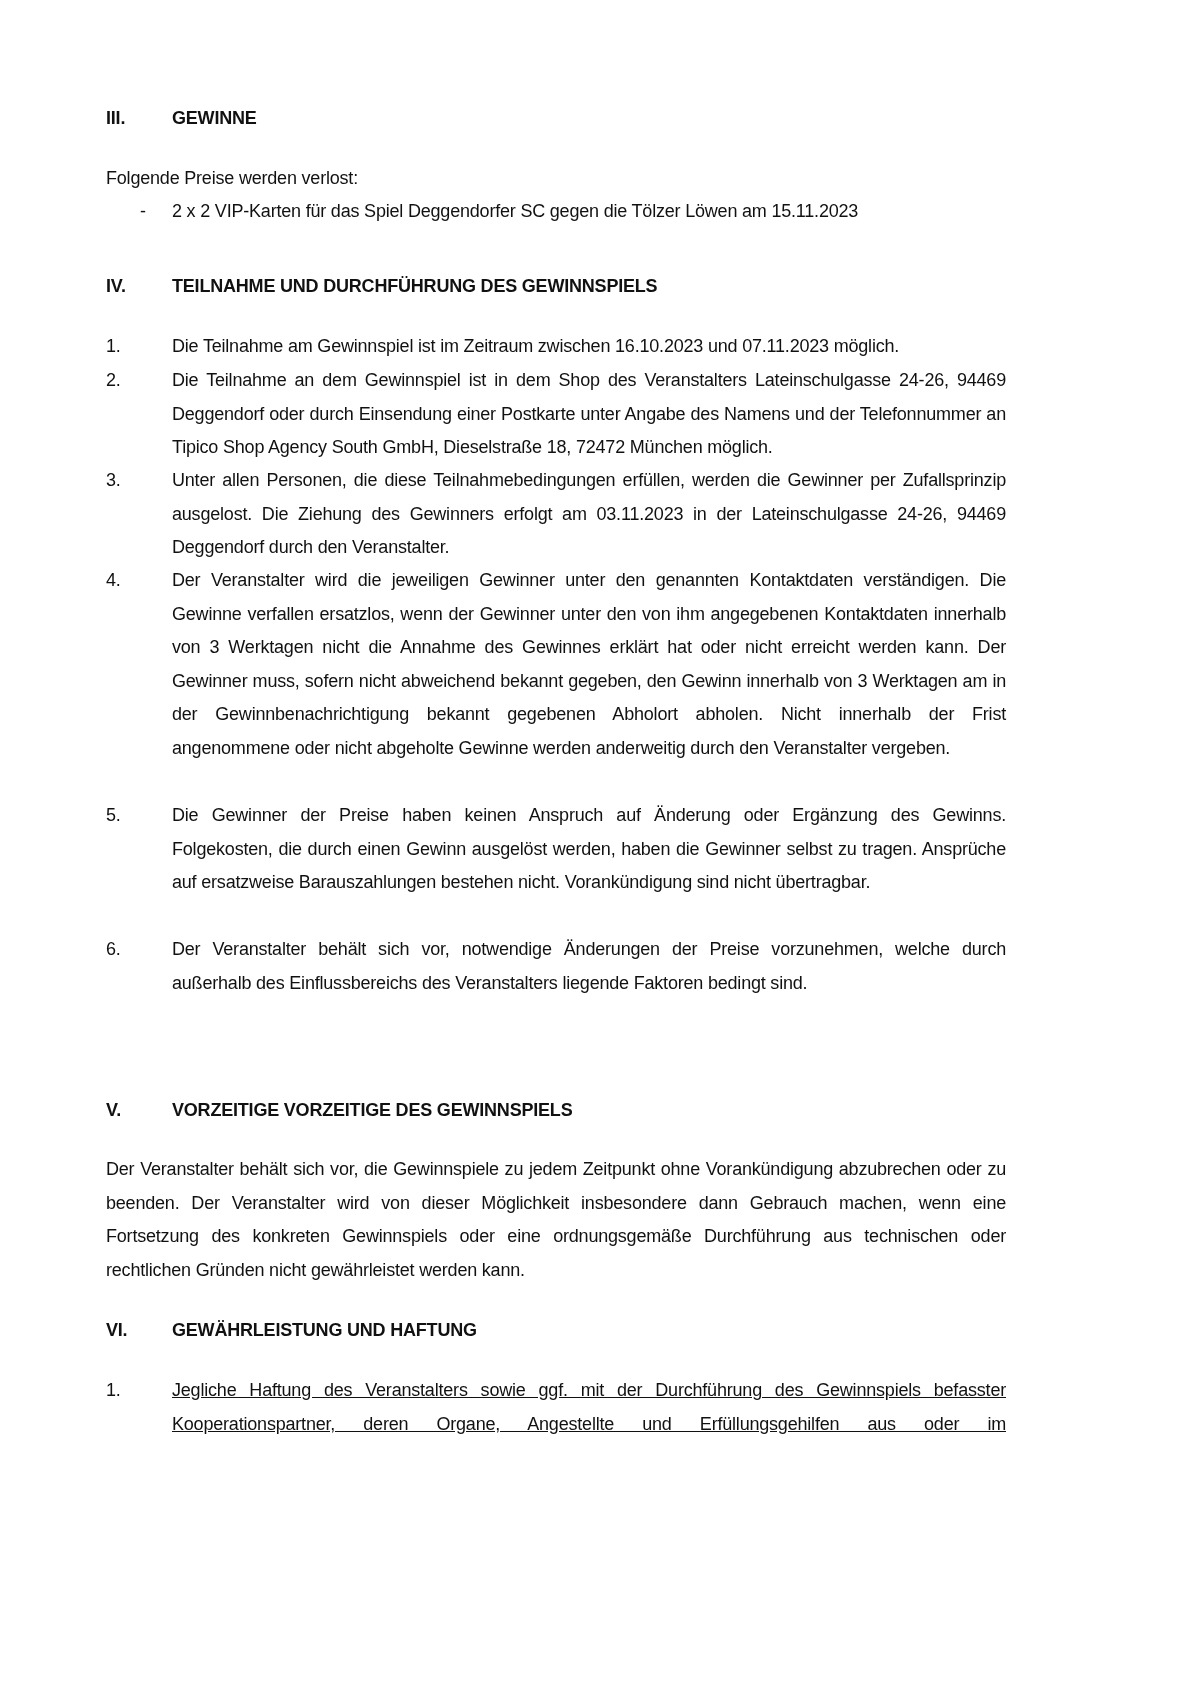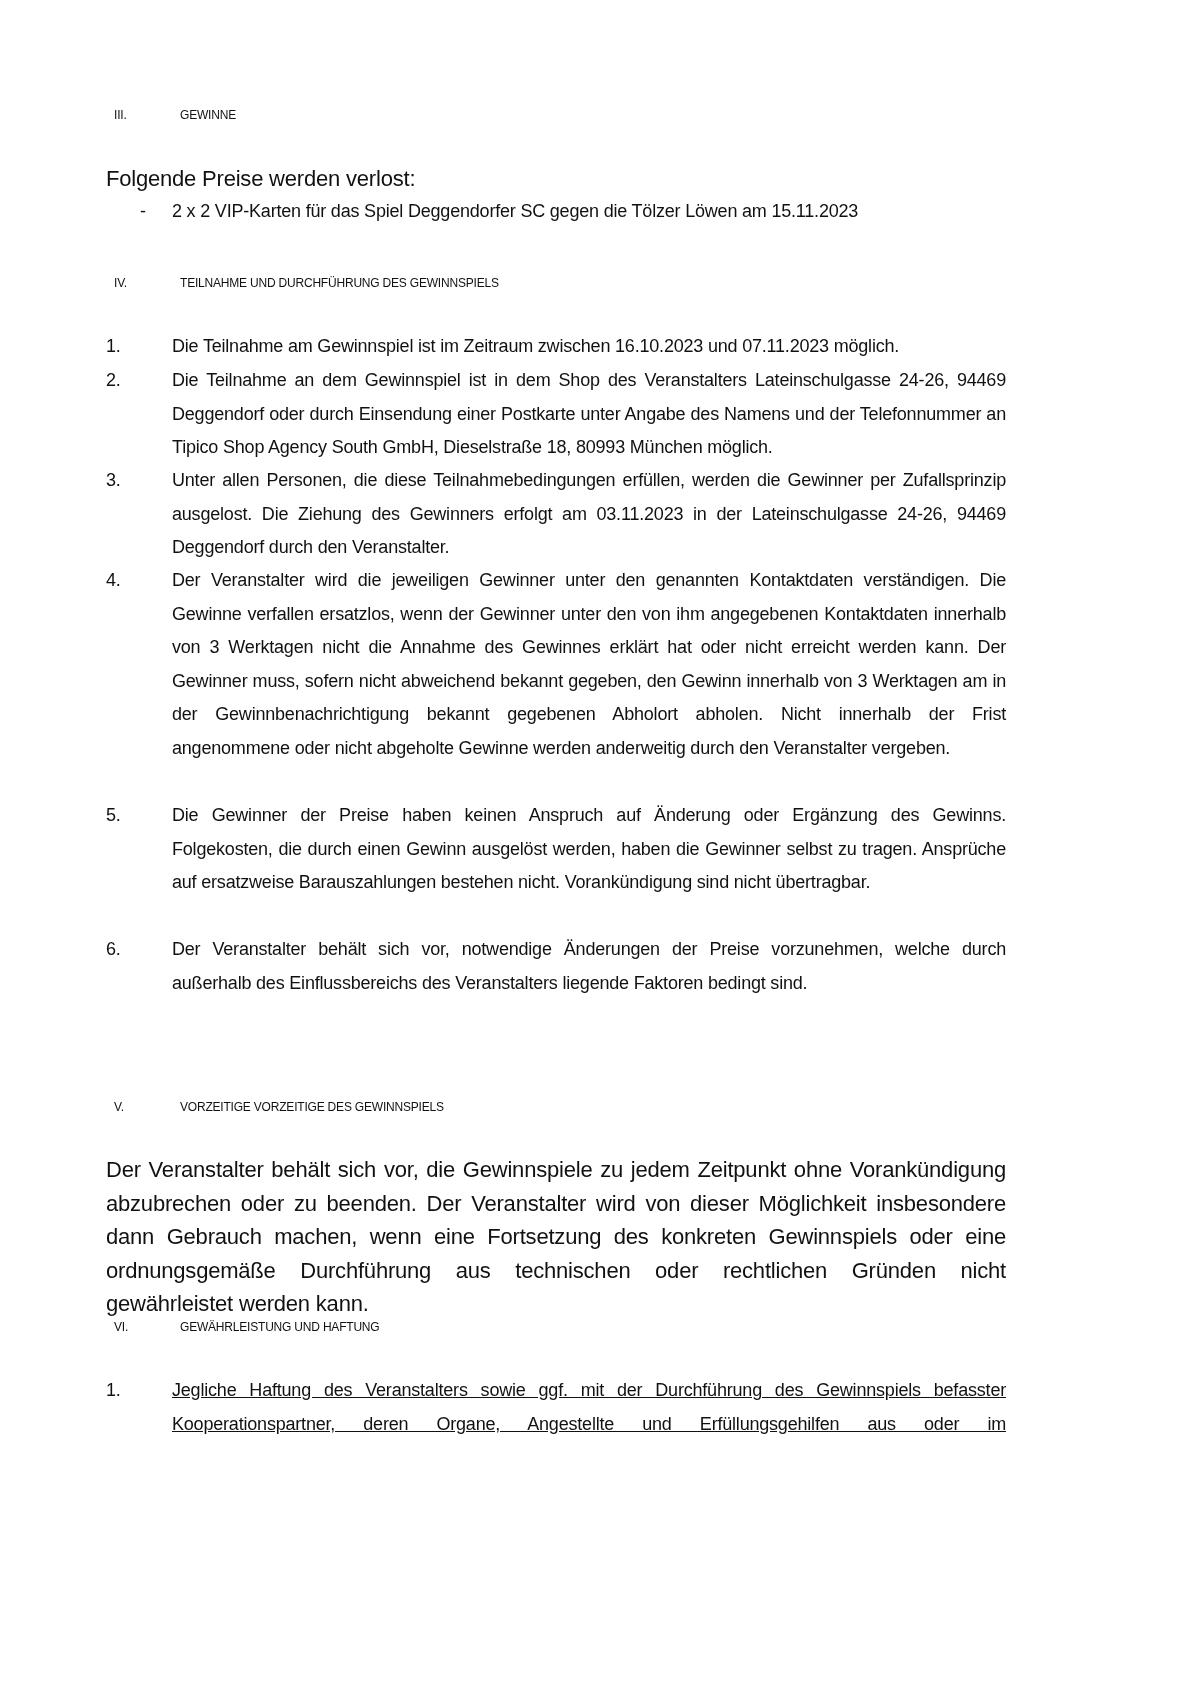--- a/index.html
+++ b/index.html
@@ -16,35 +16,35 @@
     color: #111111;
   }
   .page {
     position: absolute;
     left: 106px;
     top: 0;
     width: 900px;
   }
   .heading {
     position: absolute;
-    left: 8px;
-    font-weight: normal;
-    font-size: 12px;
+    left: 0;
+    font-weight: bold;
+    font-size: 18px;
     letter-spacing: -0.2px;
     white-space: nowrap;
   }
   .heading .num {
     display: inline-block;
     width: 66px;
   }
   .para {
     position: absolute;
     left: 0;
     width: 900px;
-    font-size: 22px;
+    font-size: 18px;
     line-height: 33.6px;
     text-align: justify;
     letter-spacing: -0.2px;
   }
   .list-item {
     position: absolute;
     left: 0;
     width: 900px;
     font-size: 18px;
     line-height: 33.6px;
@@ -93,21 +93,21 @@
     <span class="num">IV.</span><span>TEILNAHME UND DURCHFÜHRUNG DES GEWINNSPIELS</span>
   </div>
 
   <div class="list-item" style="top:330px;">
     <span class="num">1.</span>
     <div class="body">Die Teilnahme am Gewinnspiel ist im Zeitraum zwischen 16.10.2023 und 07.11.2023 möglich.</div>
   </div>
 
   <div class="list-item" style="top:364px;">
     <span class="num">2.</span>
-    <div class="body">Die Teilnahme an dem Gewinnspiel ist in dem Shop des Veranstalters Lateinschulgasse 24-26, 94469 Deggendorf oder durch Einsendung einer Postkarte unter Angabe des Namens und der Telefonnummer an Tipico Shop Agency South GmbH, Dieselstraße 18, 80993 München möglich.</div>
+    <div class="body">Die Teilnahme an dem Gewinnspiel ist in dem Shop des Veranstalters Lateinschulgasse 24-26, 94469 Deggendorf oder durch Einsendung einer Postkarte unter Angabe des Namens und der Telefonnummer an Tipico Shop Agency South GmbH, Dieselstraße 18, 72472 München möglich.</div>
   </div>
 
   <div class="list-item" style="top:464px;">
     <span class="num">3.</span>
     <div class="body">Unter allen Personen, die diese Teilnahmebedingungen erfüllen, werden die Gewinner per Zufallsprinzip ausgelost. Die Ziehung des Gewinners erfolgt am 03.11.2023 in der Lateinschulgasse 24-26, 94469 Deggendorf durch den Veranstalter.</div>
   </div>
 
   <div class="list-item" style="top:564px;">
     <span class="num">4.</span>
     <div class="body">Der Veranstalter wird die jeweiligen Gewinner unter den genannten Kontaktdaten verständigen. Die Gewinne verfallen ersatzlos, wenn der Gewinner unter den von ihm angegebenen Kontaktdaten innerhalb von 3 Werktagen nicht die Annahme des Gewinnes erklärt hat oder nicht erreicht werden kann. Der Gewinner muss, sofern nicht abweichend bekannt gegeben, den Gewinn innerhalb von 3 Werktagen am in der Gewinnbenachrichtigung bekannt gegebenen Abholort abholen.  Nicht innerhalb der Frist angenommene oder nicht abgeholte Gewinne werden anderweitig durch den Veranstalter vergeben.</div>

